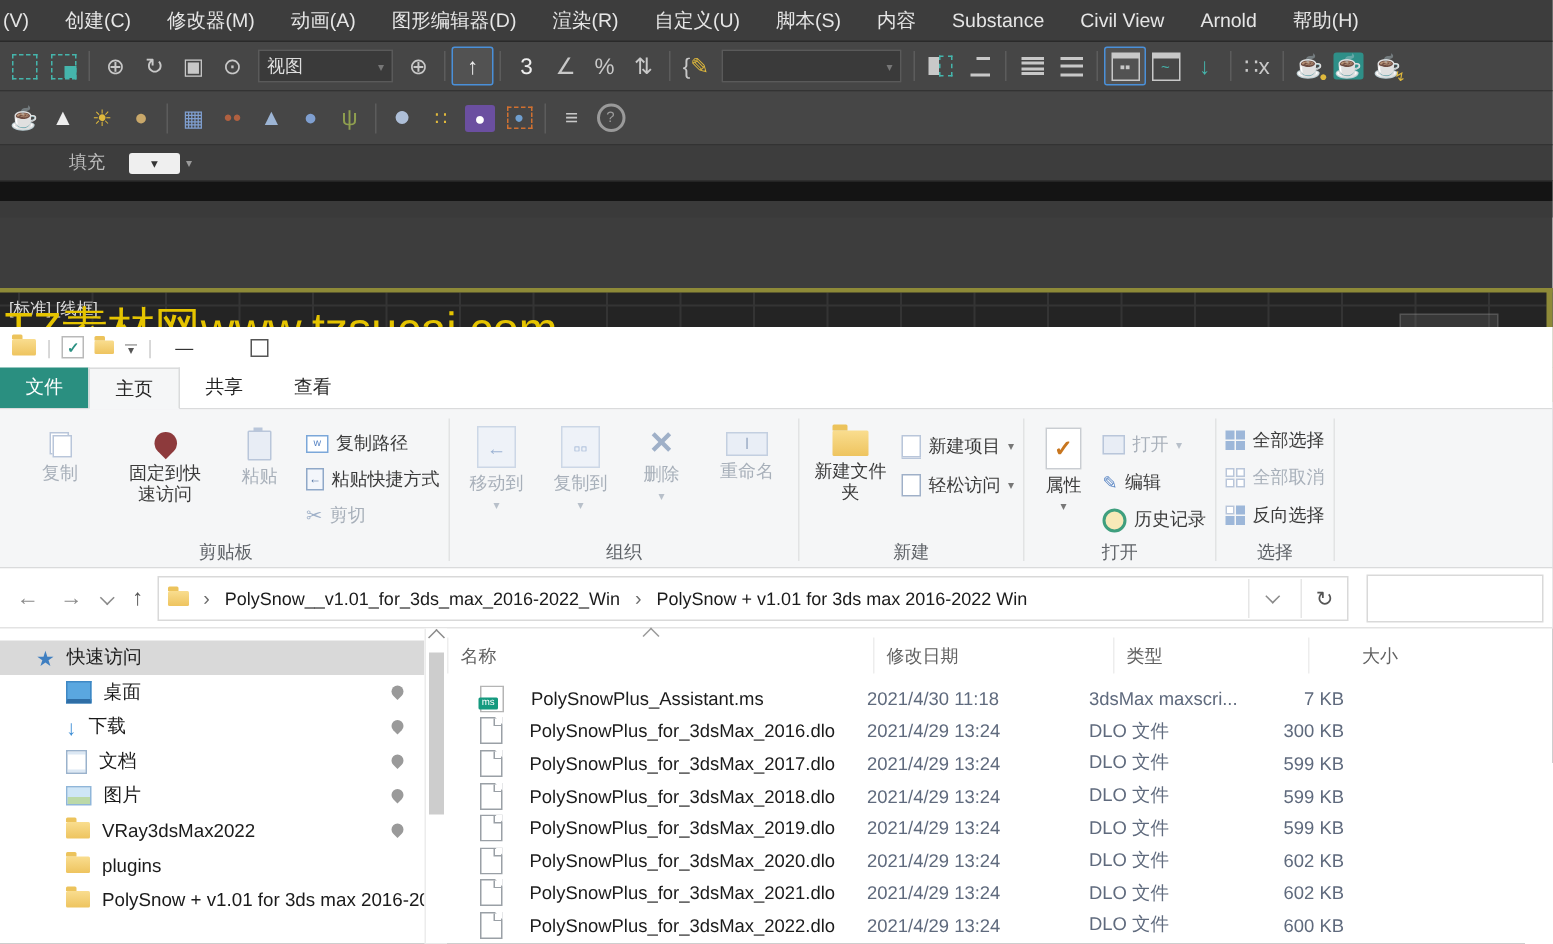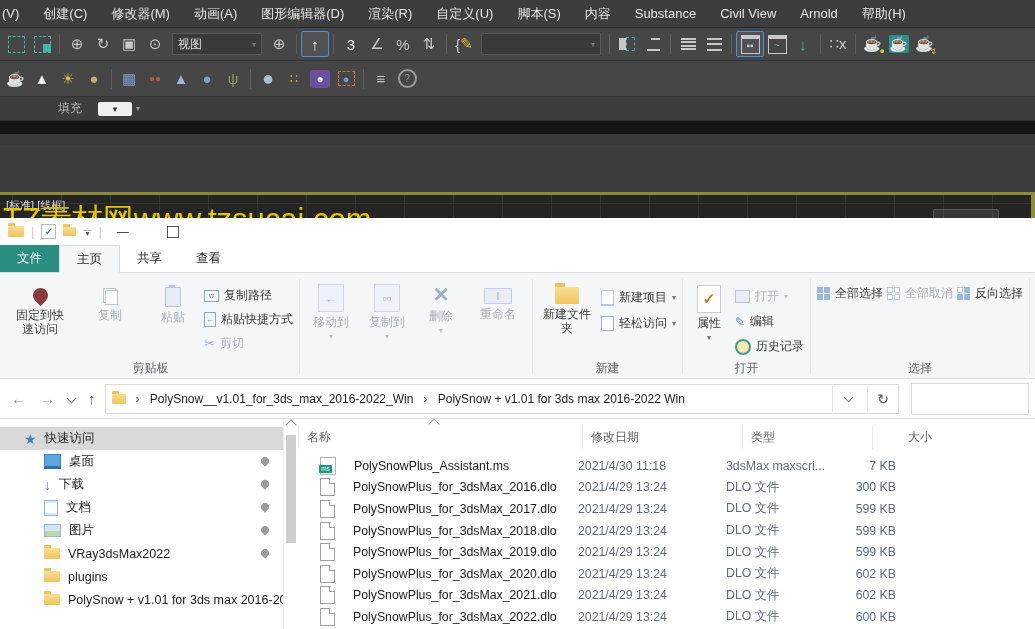--- a/index.html
+++ b/index.html
@@ -19,21 +19,21 @@
   .dashed-sq .fillsq{position:absolute;right:4px;bottom:4px;width:8px;height:8px;background:#45b5ac;}
   .active-tool{border:1px solid #4a90d9;background:#525252;border-radius:2px;}
   .max-dd{height:20px;background:#3a3a3a;border:1px solid #5a5a5a;color:#ddd;font-size:12px;display:flex;align-items:center;justify-content:space-between;padding:0 5px;margin:0 4px;}
   .snapmark{position:absolute;top:1px;right:1px;color:#e0b93c;font-size:9px;}
   .yellow{color:#e0b93c;} .teal{color:#45b5ac;} .white{color:#eee;}
   .mini-lines{width:15px;height:13px;display:flex;flex-direction:column;justify-content:space-between;}
   .mini-lines i{display:block;height:2px;background:#c8c8c8;}
   .win-icon{width:17px;height:14px;border:1px solid #c8c8c8;border-top:4px solid #c8c8c8;display:flex;align-items:center;justify-content:center;font-size:10px;}
   .teal-box{background:#2e8f88;border-radius:2px;width:20px;height:18px;display:flex;align-items:center;justify-content:center;color:#f0f0f0;}
   .purple-box{background:#6b4fa0;border-radius:2px;width:20px;height:18px;display:flex;align-items:center;justify-content:center;color:#fff;font-size:12px;}
-  .fillrow{height:23px;background:#3d3d3d;display:flex;align-items:center;color:#bdbdbd;font-size:12px;border-bottom:1px solid #2e2e2e;padding-left:12px;}
+  .fillrow{height:23px;background:#3d3d3d;display:flex;align-items:center;color:#bdbdbd;font-size:12px;border-bottom:1px solid #2e2e2e;}
   .fill-dd{width:34px;height:14px;background:#efefef;border-radius:2px;margin-left:16px;display:flex;align-items:center;justify-content:center;color:#333;font-size:9px;}
   .blackstrip{height:13px;background:#141414;}
   .graystrip{height:11px;background:#3a3a3a;}
 
   
   .viewport{height:76px;background:#242424;border-top:3px solid #8e8a38;border-right:4px solid #8e8a38;position:relative;box-sizing:border-box;
     background-image:linear-gradient(#343434 1px,transparent 1px),linear-gradient(90deg,#343434 1px,transparent 1px);
     background-size:49px 37px;background-position:12px 8px;margin-top:47px;}
   .vp-label{position:absolute;top:3px;left:6px;color:#dcdcdc;font-size:11px;}
   .watermark{position:absolute;top:4px;left:3px;font-size:31px;letter-spacing:0px;font-weight:500;}
@@ -305,31 +305,31 @@
     <div class="tabstrip">
       <span class="tab-file">文件</span>
       <span class="tab active">主页</span>
       <span class="tab">共享</span>
       <span class="tab">查看</span>
     </div>
 
     <div class="ribbon">
       <div class="rgroup">
         <div class="rg-body">
-          <div class="rbig">
-            <span class="pinbig"></span>
-            <span class="lbl">固定到快速访问</span>
-          </div>
           <div class="rbig dis">
             <span class="ic-copy" style="margin-top:6px">
                 <i></i>
                 <i></i>
               </span>
             <span class="lbl">复制</span>
           </div>
+          <div class="rbig">
+            <span class="pinbig"></span>
+            <span class="lbl">固定到快速访问</span>
+          </div>
           <div class="rbig dis" style="width:44px">
             <span class="ic-paste" style="margin-top:5px"></span>
             <span class="lbl">粘贴</span>
           </div>
           <div style="display:flex;flex-direction:column;gap:3px;padding-top:6px">
             <div class="rsmall">
               <span class="ic-wpath">w</span>
               <span>复制路径</span>
             </div>
             <div class="rsmall">
@@ -361,20 +361,21 @@
           <div class="rbig dis" style="width:40px">
             <span class="ic-x">×</span>
             <span class="lbl">删除</span>
               <span class="ddarr">▾</span>
           </div>
           <div class="rbig dis" style="width:50px">
             <span class="ic-rename">I</span>
             <span class="lbl">重命名</span>
           </div>
         </div>
+        <div class="rg-label">组织</div>
       </div>
       <div class="rg-sep"></div>
 
       <div class="rgroup">
         <div class="rg-body">
           <div class="rbig" style="width:50px">
             <span class="folder-big"></span>
             <span class="lbl">新建文件夹</span>
           </div>
           <div style="display:flex;flex-direction:column;gap:5px;padding-top:8px">
@@ -419,21 +420,21 @@
               <span>历史记录</span>
             </div>
           </div>
         </div>
         <div class="rg-label">打开</div>
       </div>
       <div class="rg-sep"></div>
 
       <div class="rgroup">
         <div class="rg-body">
-          <div style="display:flex;flex-direction:row;gap:4px;padding-top:4px">
+          <div style="display:flex;flex-direction:column;gap:4px;padding-top:4px">
             <div class="rsmall">
               <span class="selgrid">
                   <i></i>
                   <i></i>
                   <i></i>
                   <i></i>
                 </span>
               <span>全部选择</span>
             </div>
             <div class="rsmall dis">

